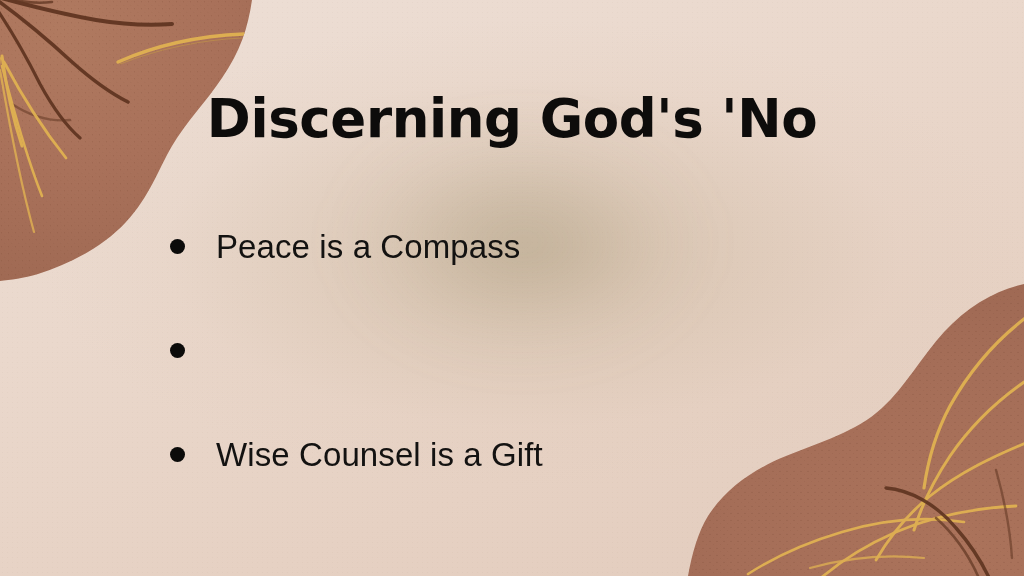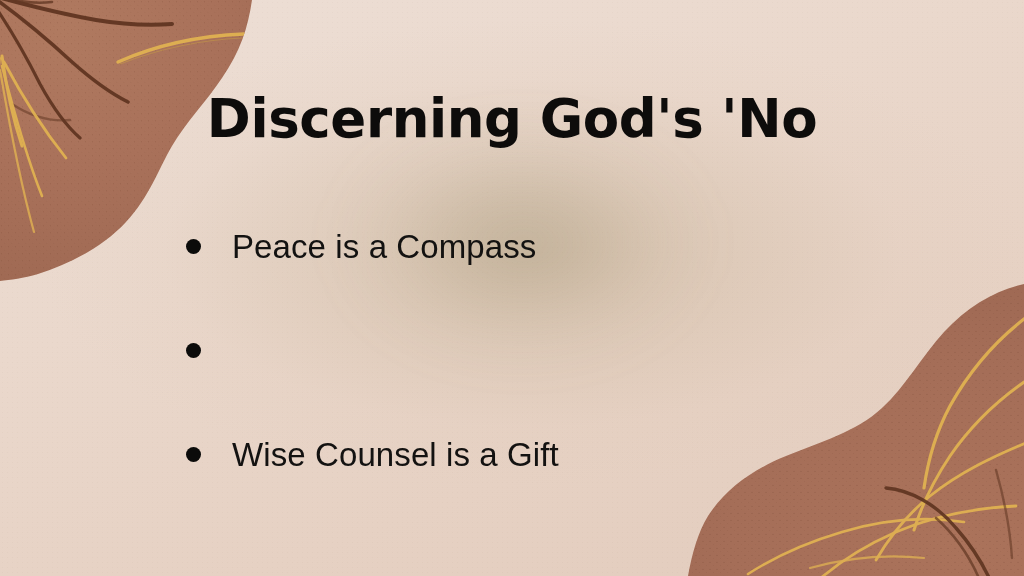--- a/index.html
+++ b/index.html
@@ -79,21 +79,21 @@
     text-align: center;
     font-family: "DejaVu Sans", sans-serif;
     font-weight: 700;
     font-size: 53px;
     letter-spacing: -0.4px;
     color: #0d0c0b;
     white-space: nowrap;
   }
   .bullet-list {
     position: absolute;
-    left: 186px;
+    left: 170px;
     top: 222px;
     margin: 0;
     padding: 0;
     list-style: none;
   }
   .bullet-item {
     display: flex;
     align-items: center;
     height: 48px;
     margin-bottom: 56px;

